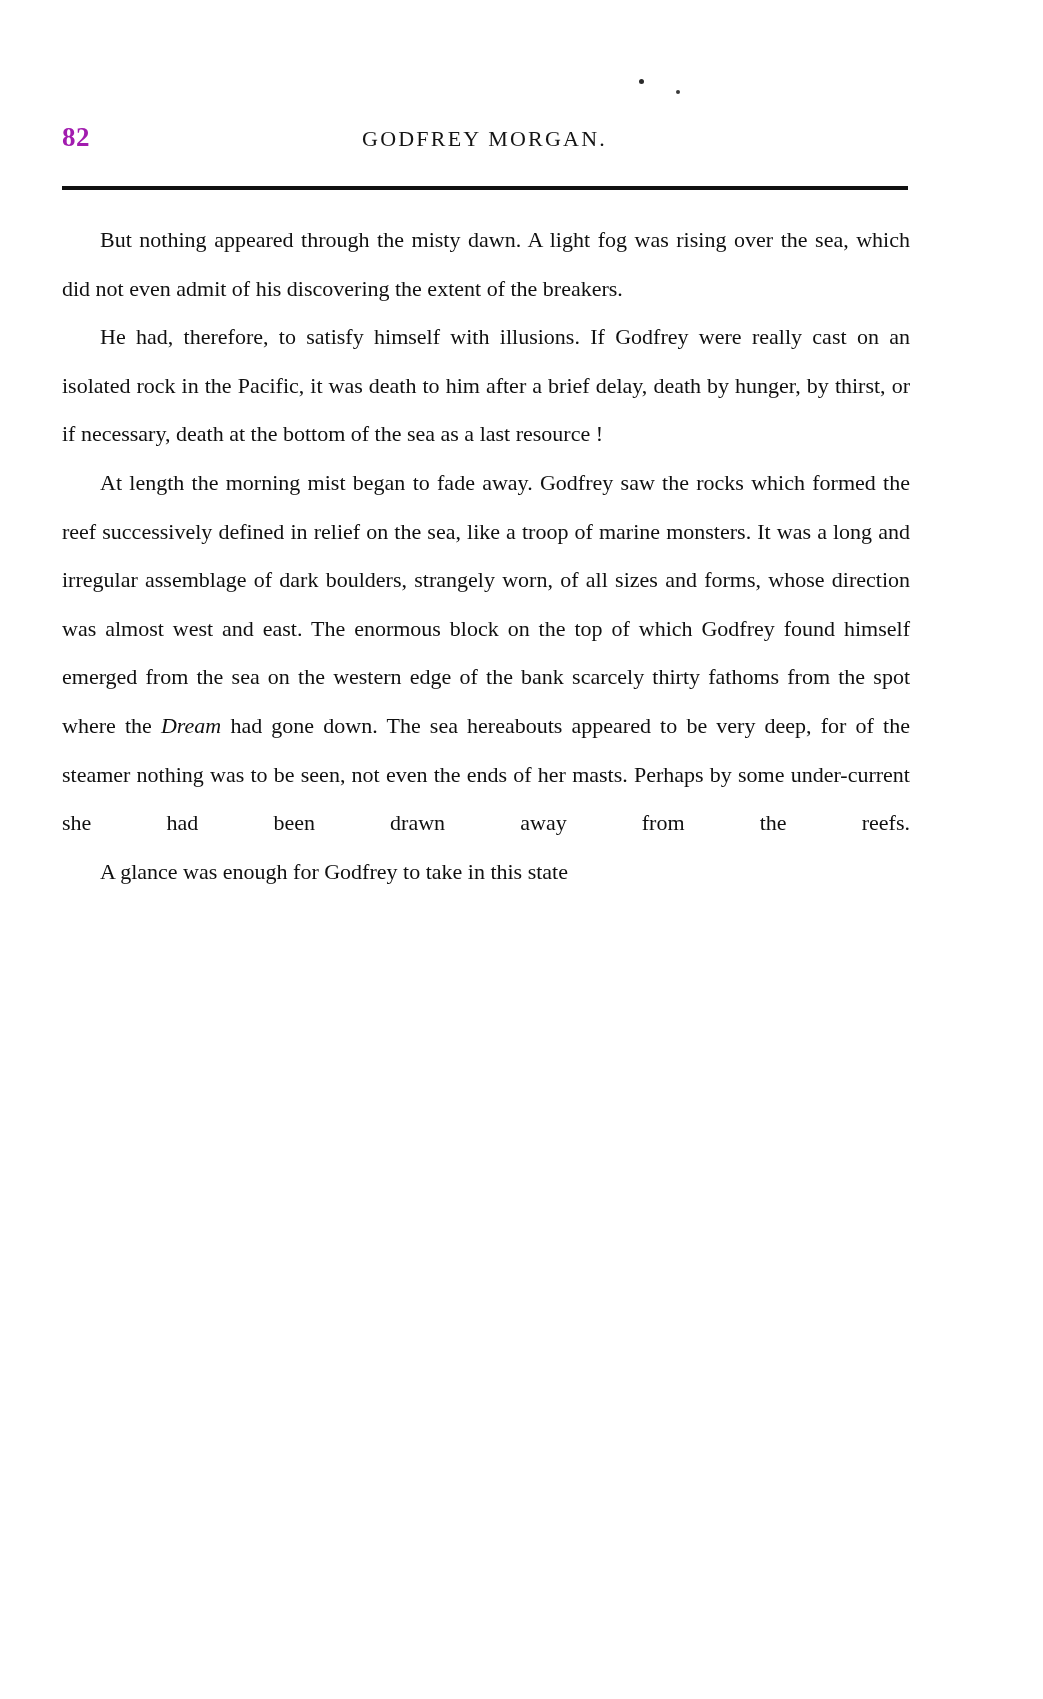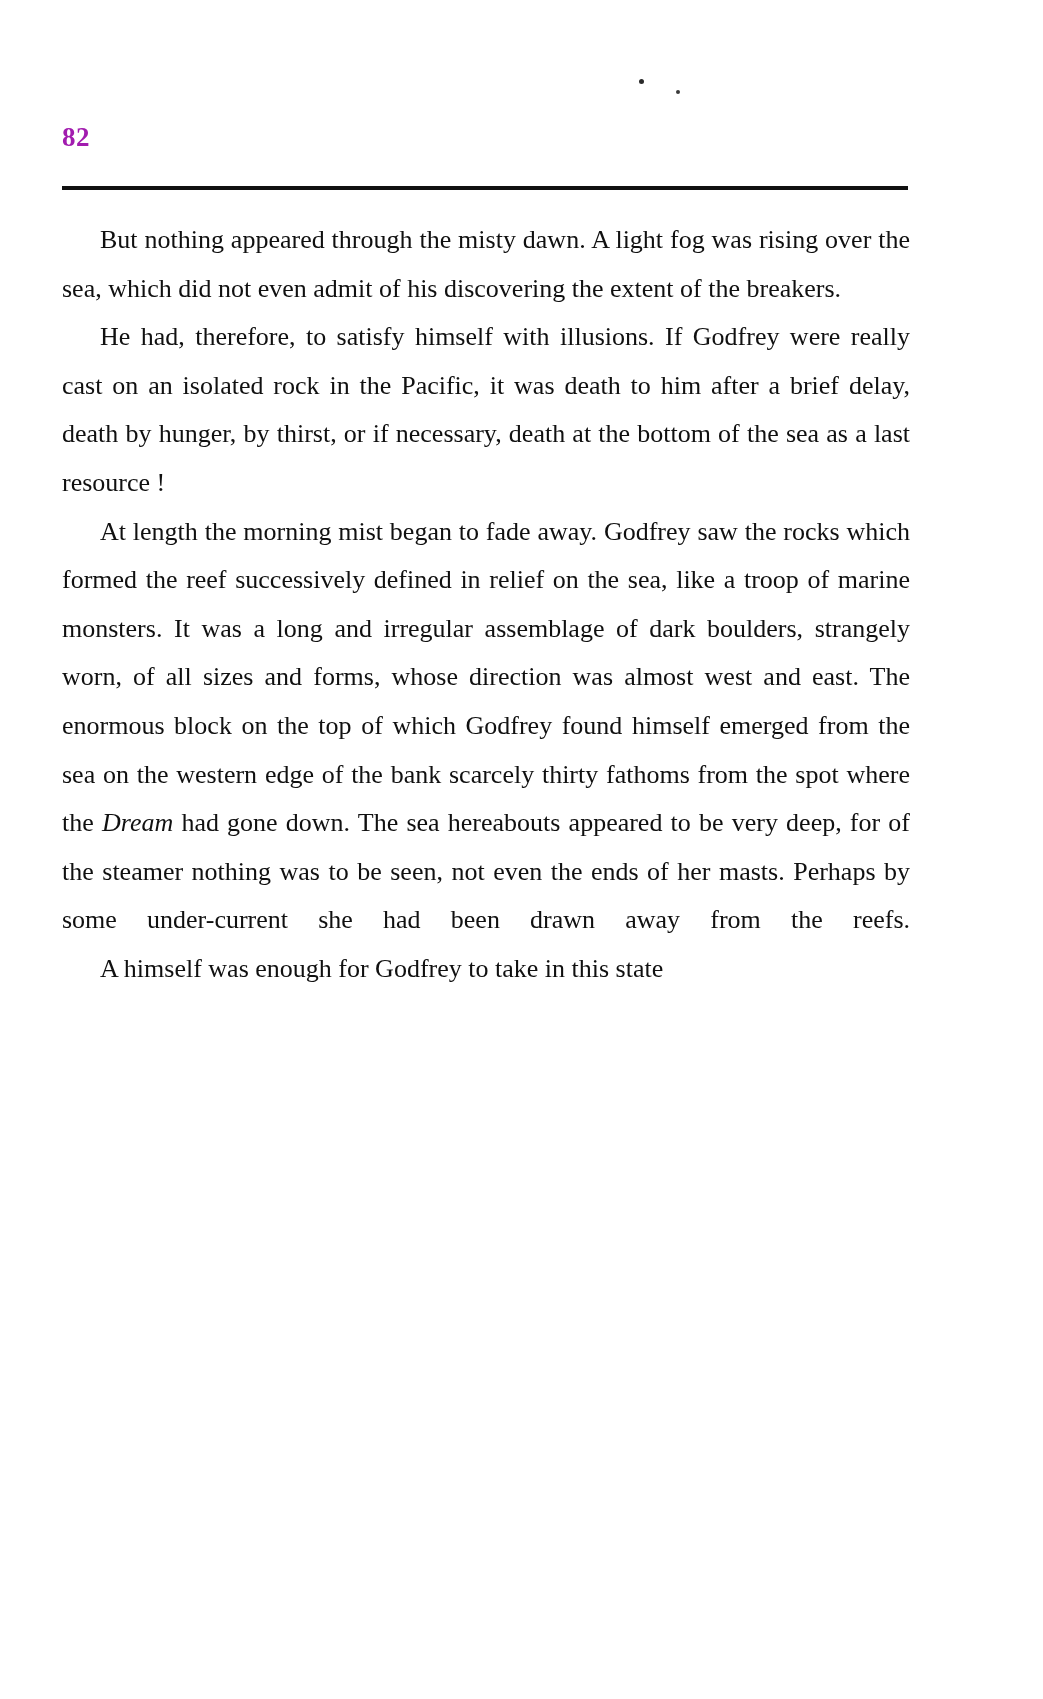--- a/index.html
+++ b/index.html
@@ -62,21 +62,21 @@
     position: absolute;
     left: 62px; top: 186px;
     width: 846px;
     height: 4px;
     background: #111;
   }
   .body-text {
     position: absolute;
     left: 62px; top: 216px;
     width: 848px;
-    font-size: 26px;
+    font-size: 22px;
     line-height: 48.6px;
     color: #101010;
     text-align: justify;
   }
   .body-text p {
     margin: 0;
     text-indent: 38px;
     text-align: justify;
     text-align-last: left;
   }
@@ -90,24 +90,25 @@
 </head>
 <body>
 
 <div class="page">
 
   <div class="speck-1"></div>
   <div class="speck-2"></div>
 
   <div class="header">
     <div class="folio">82</div>
+    <div class="running-title">GODFREY MORGAN.</div>
   </div>
 
   <div class="rule"></div>
 
   <div class="body-text">
     <p>But nothing appeared through the misty dawn.  A light fog was rising over the sea, which did not even admit of his discovering the extent of the breakers.</p>
     <p>He had, therefore, to satisfy himself with illusions.  If Godfrey were really cast on an isolated rock in the Pacific, it was death to him after a brief delay, death by hunger, by thirst, or if necessary, death at the bottom of the sea as a last resource !</p>
     <p class="lastline-justify"><span>At length the morning mist began to fade away.  Godfrey saw the rocks which formed the reef successively defined in relief on the sea, like a troop of marine monsters. It was a long and irregular assemblage of dark boulders, strangely worn, of all sizes and forms, whose direction was almost west and east.  The enormous block on the top of which Godfrey found himself emerged from the sea on the western edge of the bank scarcely thirty fathoms from the spot where the </span><i>Dream</i><span> had gone down.  The sea hereabouts appeared to be very deep, for of the steamer nothing was to be seen, not even the ends of her masts. Perhaps by some under-current she had been drawn away from the reefs.</span></p>
-    <p>A himself was enough for Godfrey to take in this state</p>
+    <p>A glance was enough for Godfrey to take in this state</p>
   </div>
 
 </div>
 
 </body></html>

